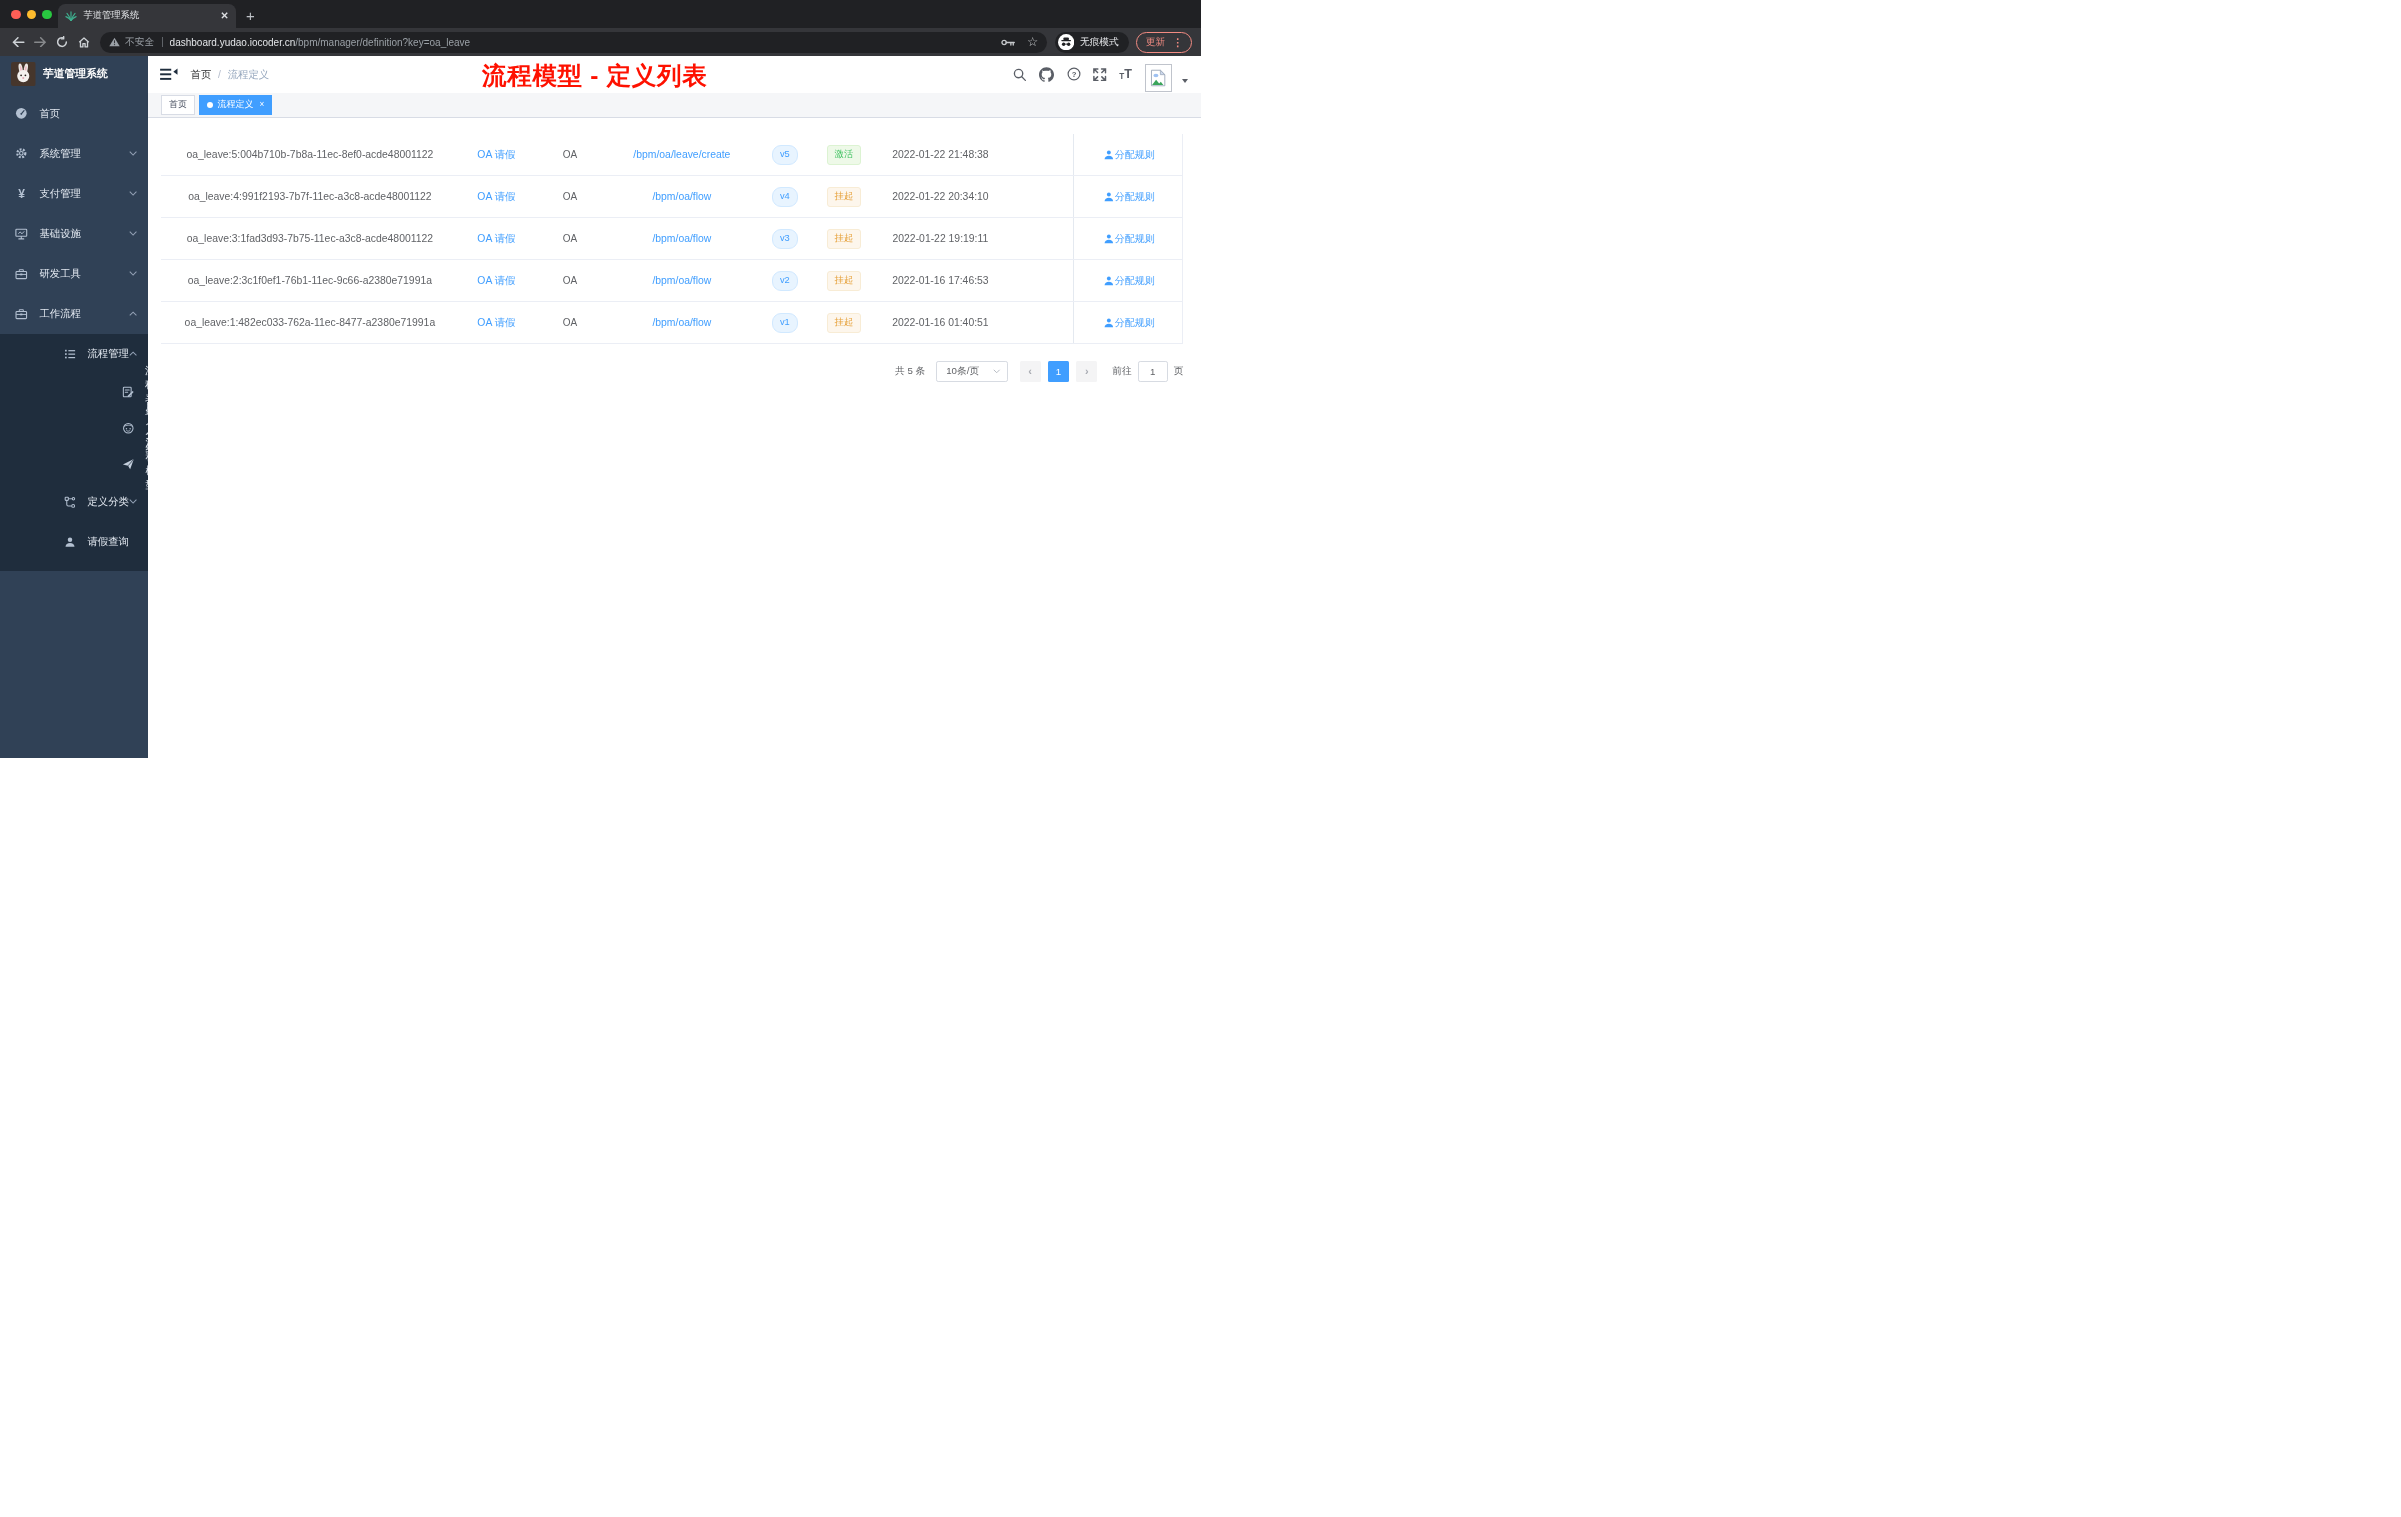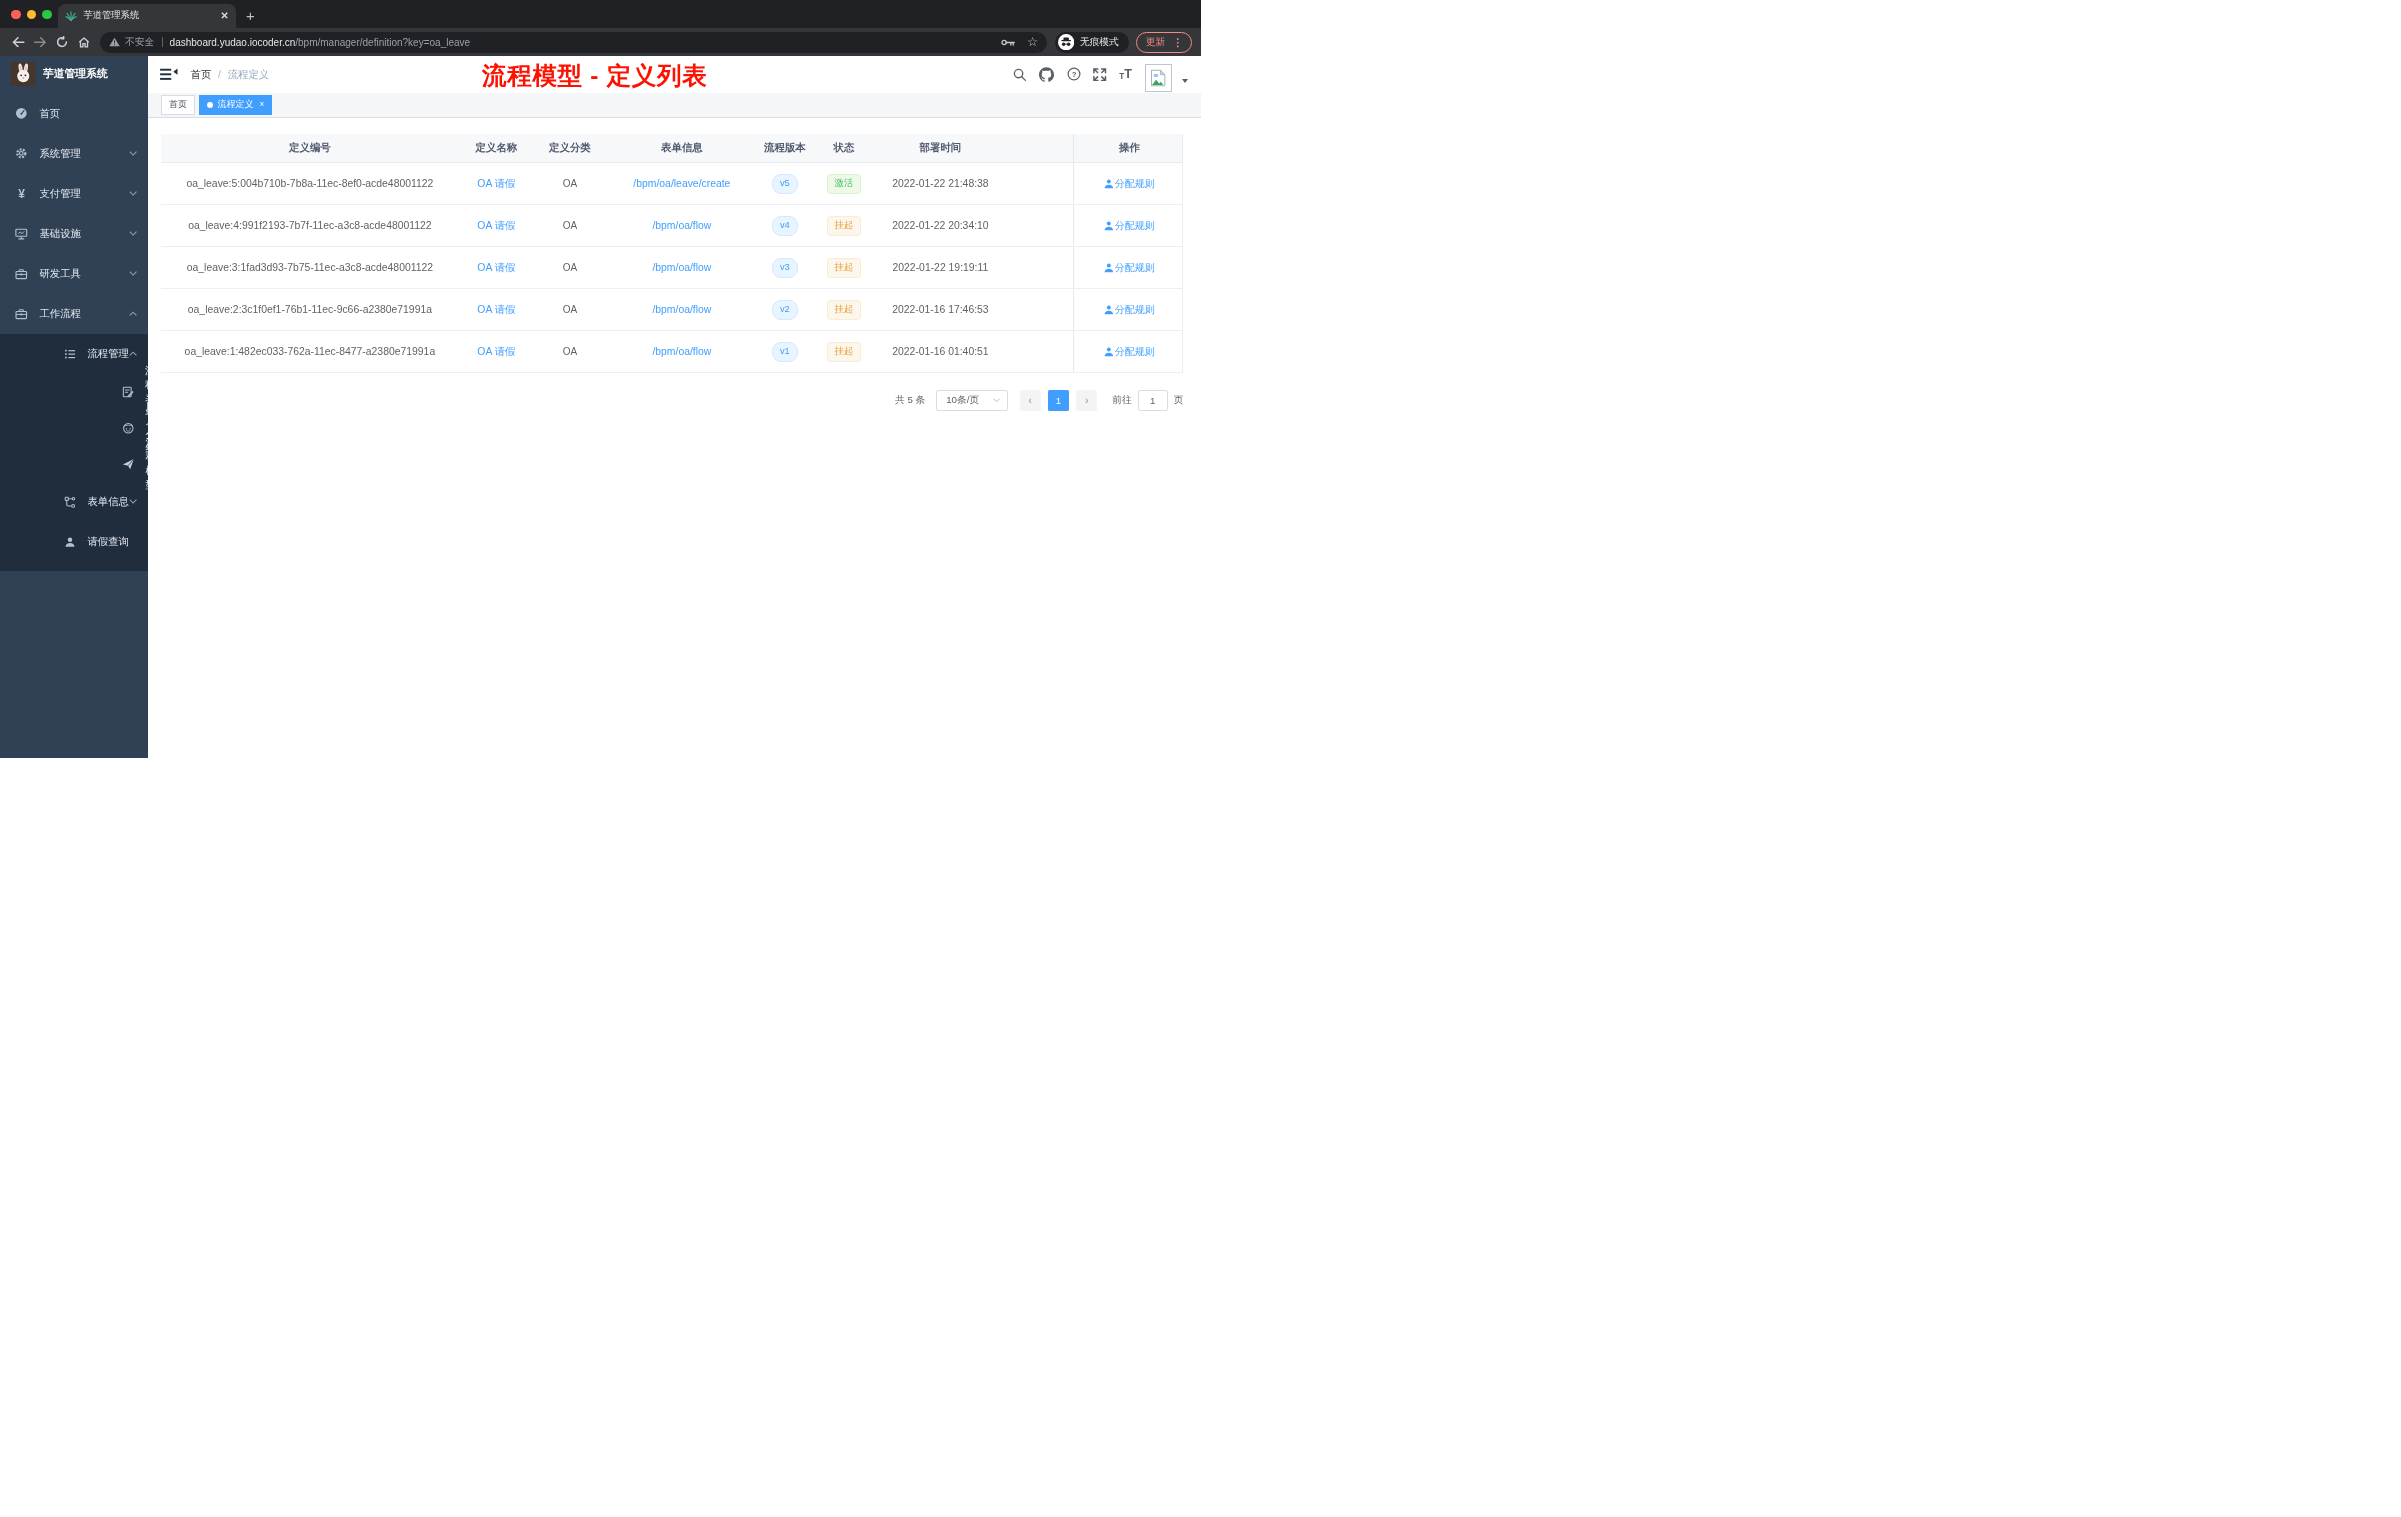--- a/index.html
+++ b/index.html
@@ -367,21 +367,21 @@
         <div class="m-item lv2">
           <span class="mi">
             <svg width="12" height="12" viewBox="0 0 16 16" fill="none" stroke="#b3c0d1" stroke-width="1.4">
                 <rect x="1.6" y="1.6" width="4.2" height="4.2" rx="0.8"></rect>
                 <path d="M3.7 5.8v5.4c0 1.2.8 2 2 2h4.4"></path>
                 <circle cx="12.2" cy="13.2" r="1.9"></circle>
                 <path d="M5.8 3.7h5.2" stroke-width="1.2"></path>
                 <circle cx="12.6" cy="3.7" r="1.6"></circle>
               </svg>
           </span>
-          <span>表单信息</span>
+          <span>定义分类</span>
           <span class="m-caret">
             <svg width="8.2" height="5.2" viewBox="0 0 11 7" fill="none" stroke="currentColor" stroke-width="1.4">
                 <path d="M1 1l4.5 4.5L10 1"></path>
               </svg>
           </span>
         </div>
         <div class="m-item lv2">
           <span class="mi">
             <svg width="12" height="12" viewBox="0 0 16 16">
                 <circle cx="8" cy="5" r="3" fill="#b3c0d1"></circle>
@@ -458,31 +458,20 @@
       <span class="tag active">
         <span class="tag-dot"></span>
         <span>流程定义</span>
         <span class="tag-close">×</span>
       </span>
     </div>
 
     <div class="content">
 
       <div class="tbl">
-        <div class="t-head">
-          <span class="tc c1">定义编号</span>
-          <span class="tc c2">定义名称</span>
-          <span class="tc c3">定义分类</span>
-          <span class="tc c4">表单信息</span>
-          <span class="tc c5">流程版本</span>
-          <span class="tc c6">状态</span>
-          <span class="tc c7">部署时间</span>
-          <span class="tc c8"></span>
-          <span class="tc c9">操作</span>
-        </div>
 
         <div class="t-row">
           <span class="tc c1 t-id">oa_leave:5:004b710b-7b8a-11ec-8ef0-acde48001122</span>
           <span class="tc c2">
               <a class="t-link">OA 请假</a>
             </span>
           <span class="tc c3">OA</span>
           <span class="tc c4">
               <a class="t-link">/bpm/oa/leave/create</a>
             </span>

